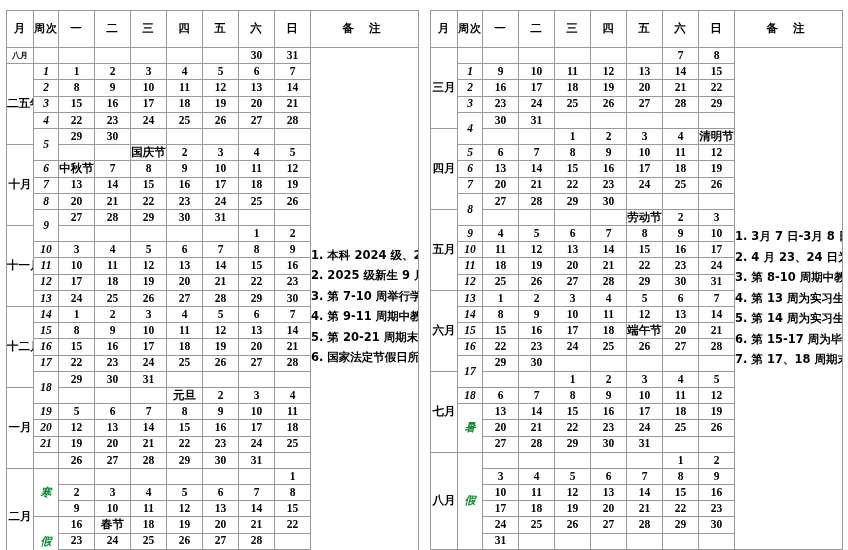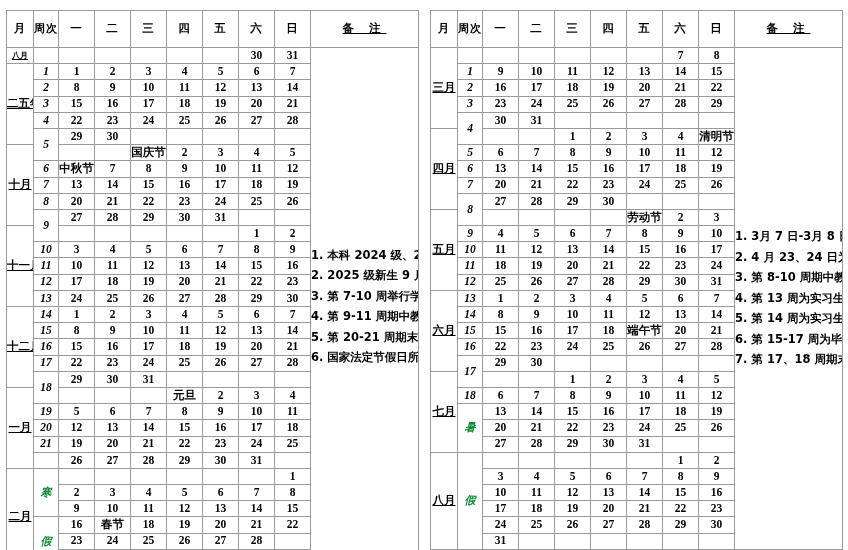--- a/index.html
+++ b/index.html
@@ -45,21 +45,21 @@
   col.c-month{width:27px;}
   col.c-week{width:25px;}
   col.c-day{width:36px;}
   col.c-note{width:108px;}
 
   thead th{
     height:36px;
     font-size:13px;
     letter-spacing:1px;
   }
-  thead th.note-h{letter-spacing:6px;text-decoration:underline;}
+  thead th.note-h{letter-spacing:6px;}
 
   td.dayrow{height:15.2px;}
   td.num{font-size:12px;font-family:"Liberation Serif",serif;}
   td.blue{color:#0000dd;}
   td.red{color:#dd0000;}
   td.black{color:#000;}
   td.fest{color:#dd0000;font-size:6.5px;font-weight:bold;letter-spacing:0;}
 
   td.week{
     color:#118833;
@@ -74,21 +74,20 @@
   }
   td.month{
     font-size:12.5px;
     color:#000;
     font-weight:bold;
     line-height:1.08;
     letter-spacing:0;
     padding:0 1px;
     word-break:break-all;
     white-space:normal;
-    text-decoration:underline;
   }
   td.month.small{font-size:8px;}
   td.note{
     text-align:left;
     vertical-align:top;
     font-family:"DejaVu Sans", sans-serif;
     font-size:10.3px;
     font-weight:normal;
     line-height:1.58;
     padding:4px 5px 2px 6px;

